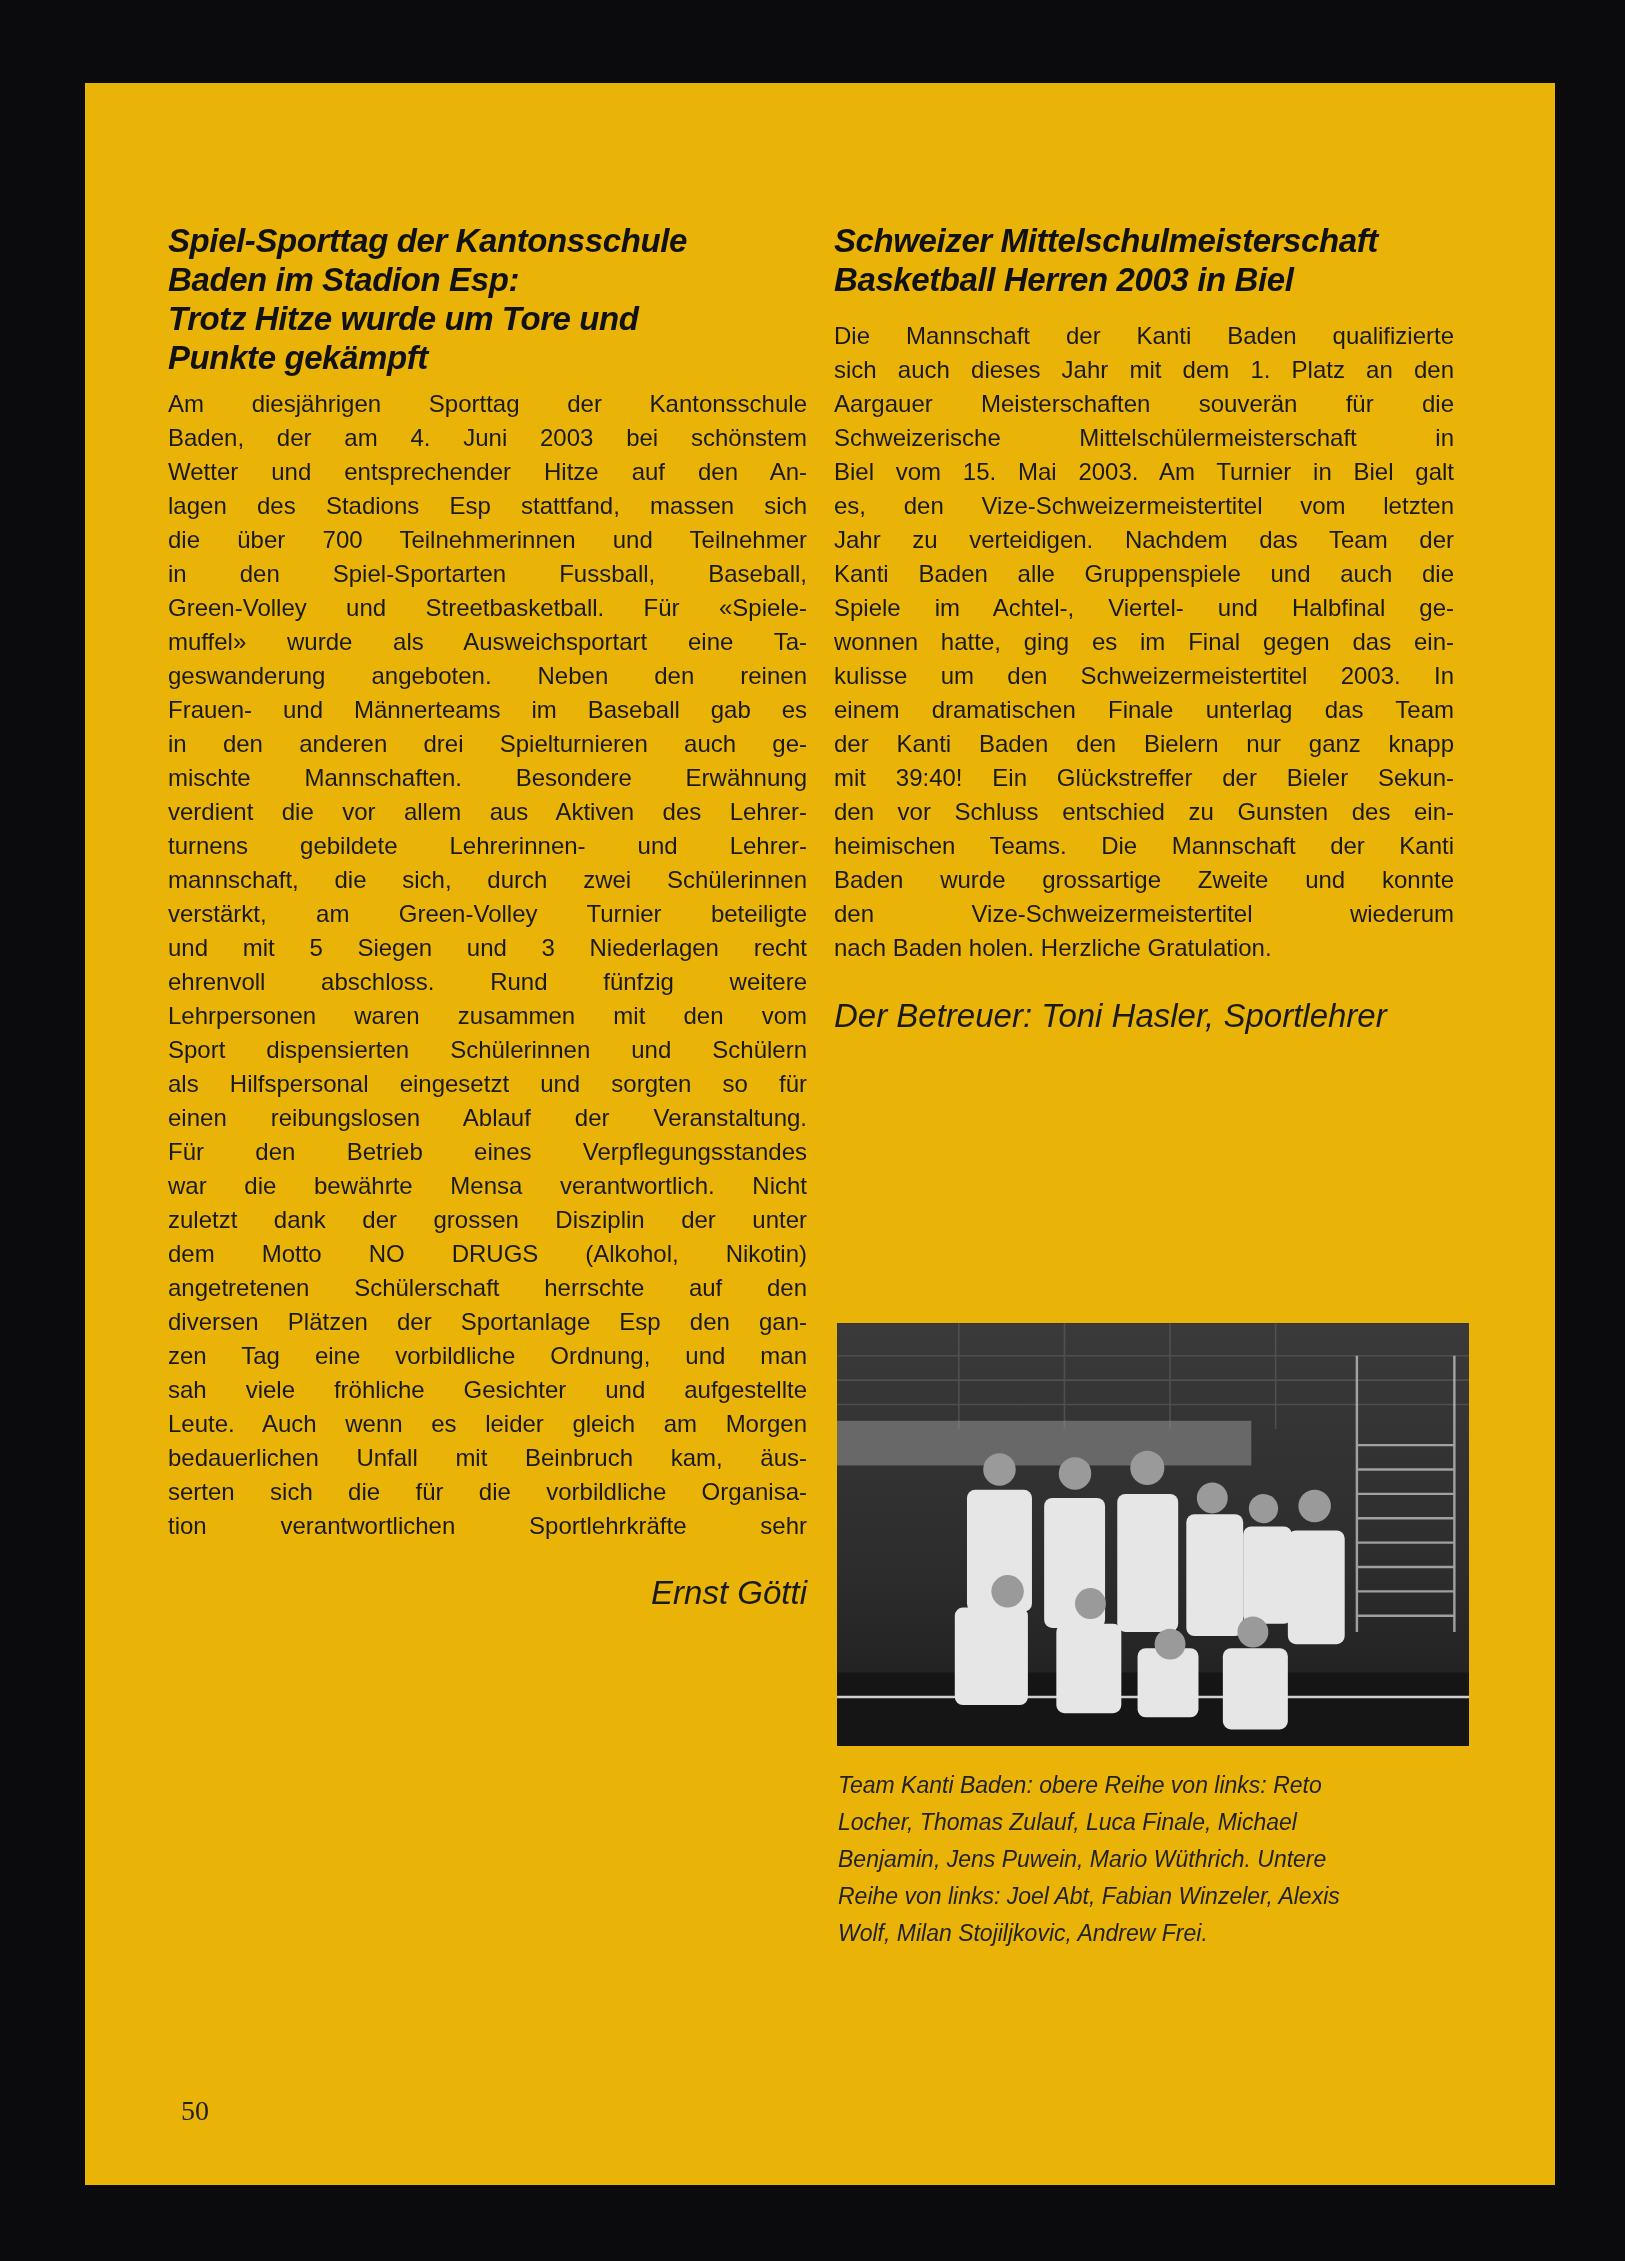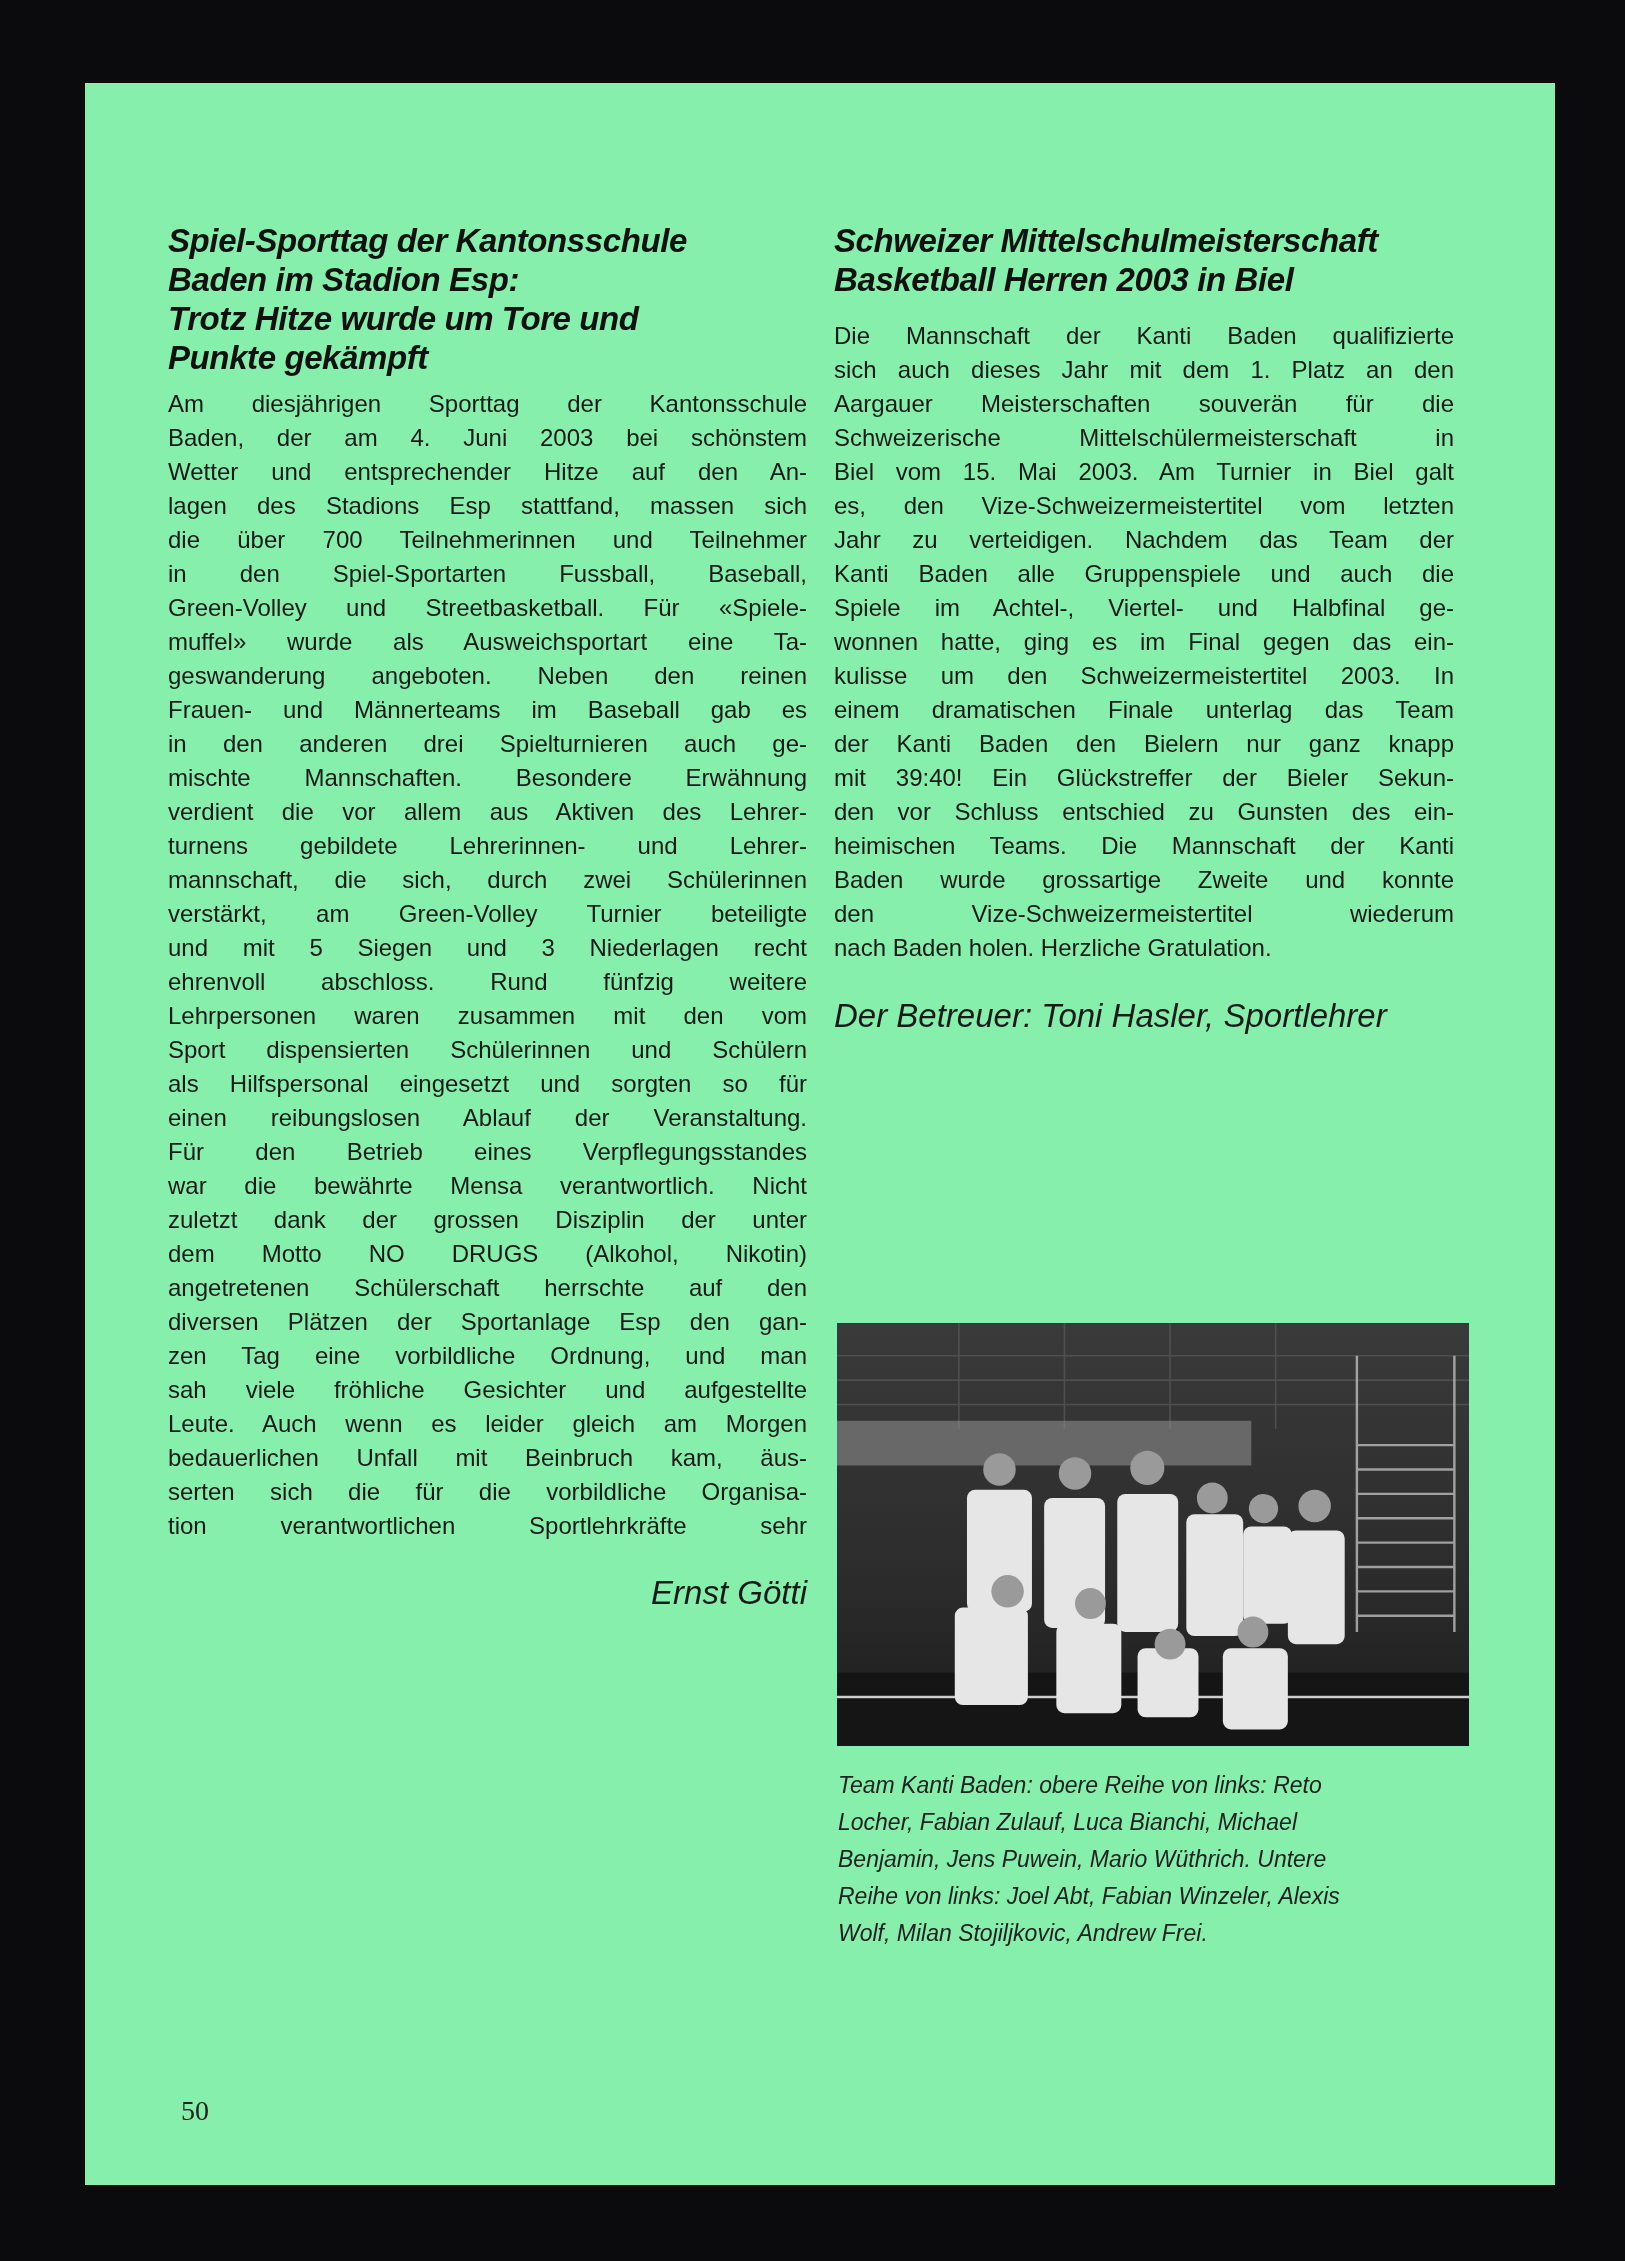--- a/index.html
+++ b/index.html
@@ -1,17 +1,17 @@
 <!DOCTYPE html>
 <html style="font-size:13px"><head>
 <meta charset="utf-8">
 <style>
   html, body { margin:0; padding:0; }
   body { width:1626px; height:2261px; background:#0b0b0e; position:relative; overflow:hidden; }
-  .page { position:absolute; left:85px; top:83px; width:1470px; height:2102px; background:#86efac; }
+  .page { position:absolute; left:85px; top:83px; width:1470px; height:2102px; background:#eab308; }
   .col { position:absolute; font-family:"Liberation Sans", sans-serif; color:#1a1a1a; }
   .col-left { left:83px; top:138px; width:639px; }
   .col-right { left:749px; top:138px; width:620px; }
   h2 { margin:0; font-family:"Liberation Sans", sans-serif; font-style:italic; font-weight:bold; font-size:33px; line-height:39px; letter-spacing:-0.4px; color:#111; }
   .body-text { margin:0; font-size:24px; line-height:34px; text-align:justify; hyphens:manual; }
   .body-text .ln { display:block; text-align:justify; text-align-last:justify; white-space:nowrap; }
   .body-text .ln.last { text-align-last:left; }
   .col-left .body-text { margin-top:9.8px; }
   .col-right .body-text { margin-top:19.5px; }
   .signature { font-style:italic; font-size:33px; line-height:34px; }
@@ -158,21 +158,21 @@
         <circle cx="210" cy="330" r="20"></circle>
           <circle cx="312" cy="345" r="19"></circle>
         <circle cx="410" cy="395" r="19"></circle>
           <circle cx="512" cy="380" r="19"></circle>
       </g>
     </svg>
   </div>
 
   <div class="caption">
     <span class="ln">Team Kanti Baden: obere Reihe von links: Reto</span>
-    <span class="ln">Locher, Fabian Zulauf, Luca Bianchi, Michael</span>
+    <span class="ln">Locher, Thomas Zulauf, Luca Finale, Michael</span>
     <span class="ln">Benjamin, Jens Puwein, Mario Wüthrich. Untere</span>
     <span class="ln">Reihe von links: Joel Abt, Fabian Winzeler, Alexis</span>
     <span class="ln">Wolf, Milan Stojiljkovic, Andrew Frei.</span>
   </div>
 
   <div class="page-number">50</div>
 </div>
 
 
 </body></html>

